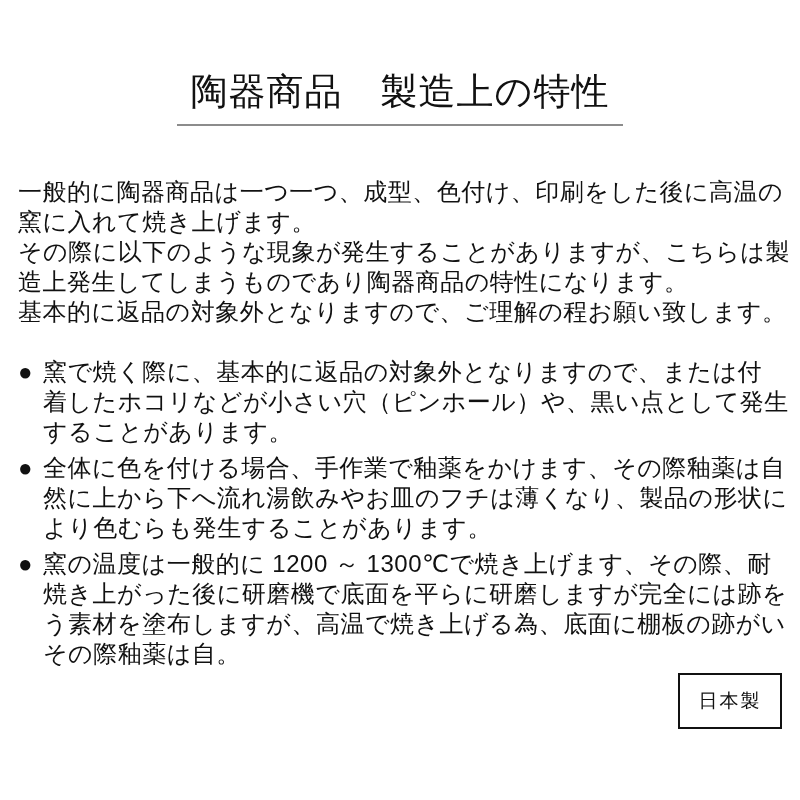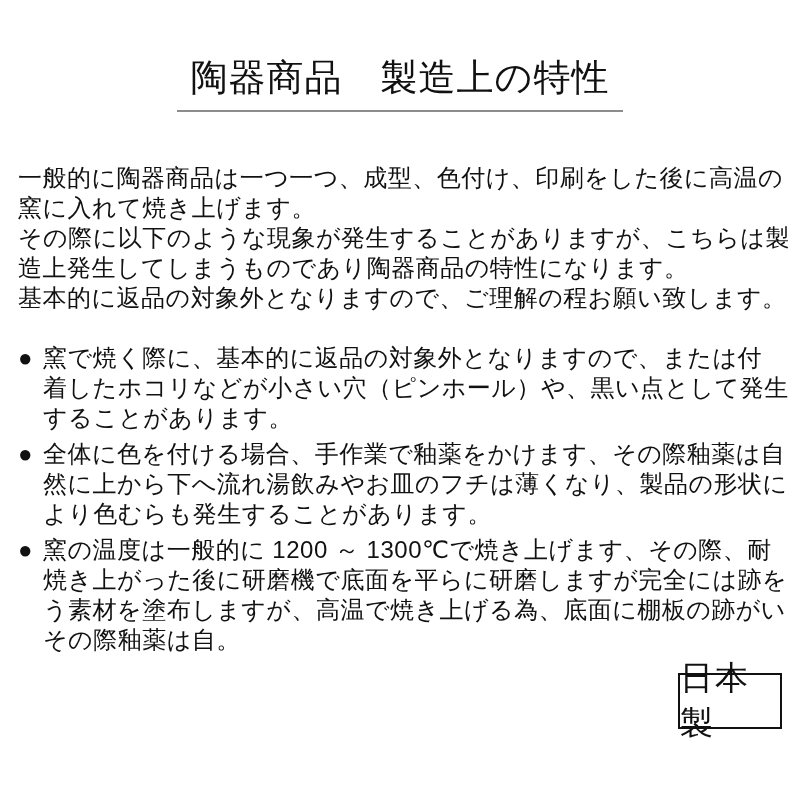--- a/index.html
+++ b/index.html
@@ -10,21 +10,21 @@
     width: 800px;
     height: 800px;
     background: #ffffff;
     color: #111111;
     font-family: "Liberation Sans", "DejaVu Sans", sans-serif;
     position: relative;
     overflow: hidden;
   }
   .title-wrap {
     text-align: center;
-    padding-top: 32px;
+    padding-top: 46px;
   }
   .title {
     display: inline-block;
     font-size: 37px;
     font-weight: normal;
     line-height: 1.15;
     letter-spacing: 1px;
     border-bottom: 2px solid #8c8c8c;
     padding: 0 14px 11px 14px;
   }
@@ -63,21 +63,21 @@
     position: absolute;
     left: 678px;
     top: 673px;
     width: 104px;
     height: 56px;
     box-sizing: border-box;
     border: 2px solid #111111;
     display: flex;
     align-items: center;
     justify-content: center;
-    font-size: 33px;
+    font-size: 19px;
     letter-spacing: 2px;
   }
 </style>
 </head>
 <body>
 
 <div class="title-wrap">
   <h1 class="title">陶器商品　製造上の特性</h1>
 </div>
 

